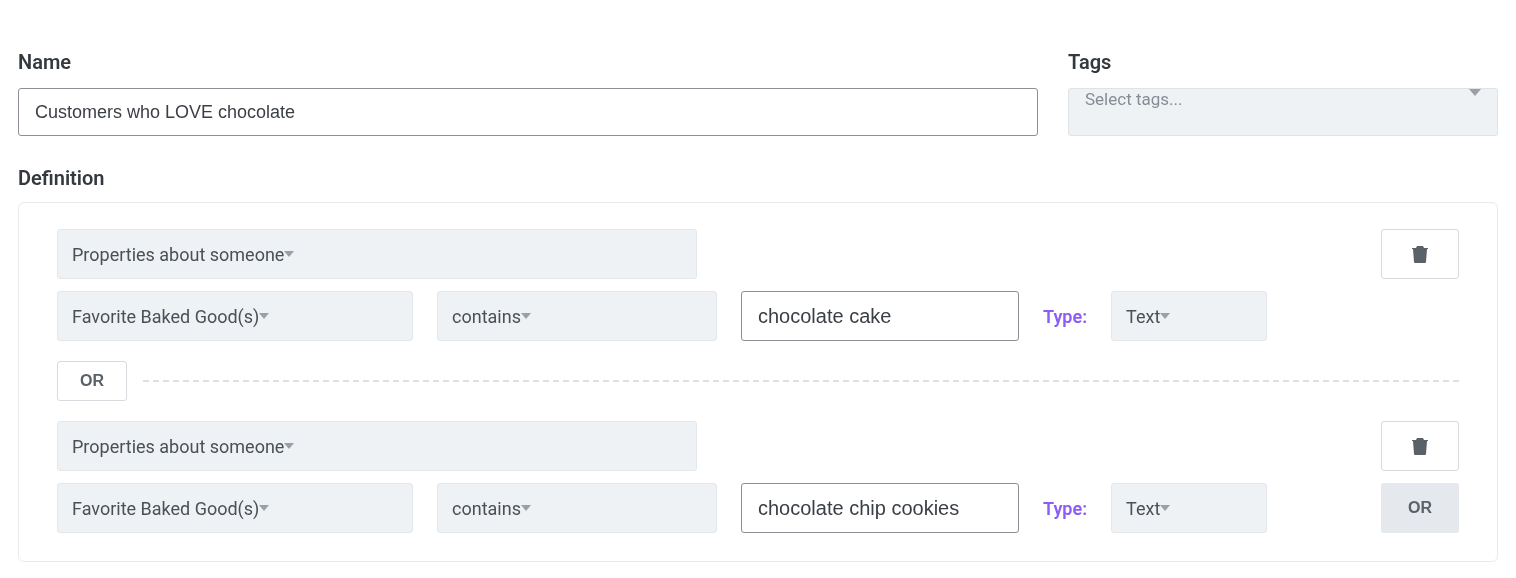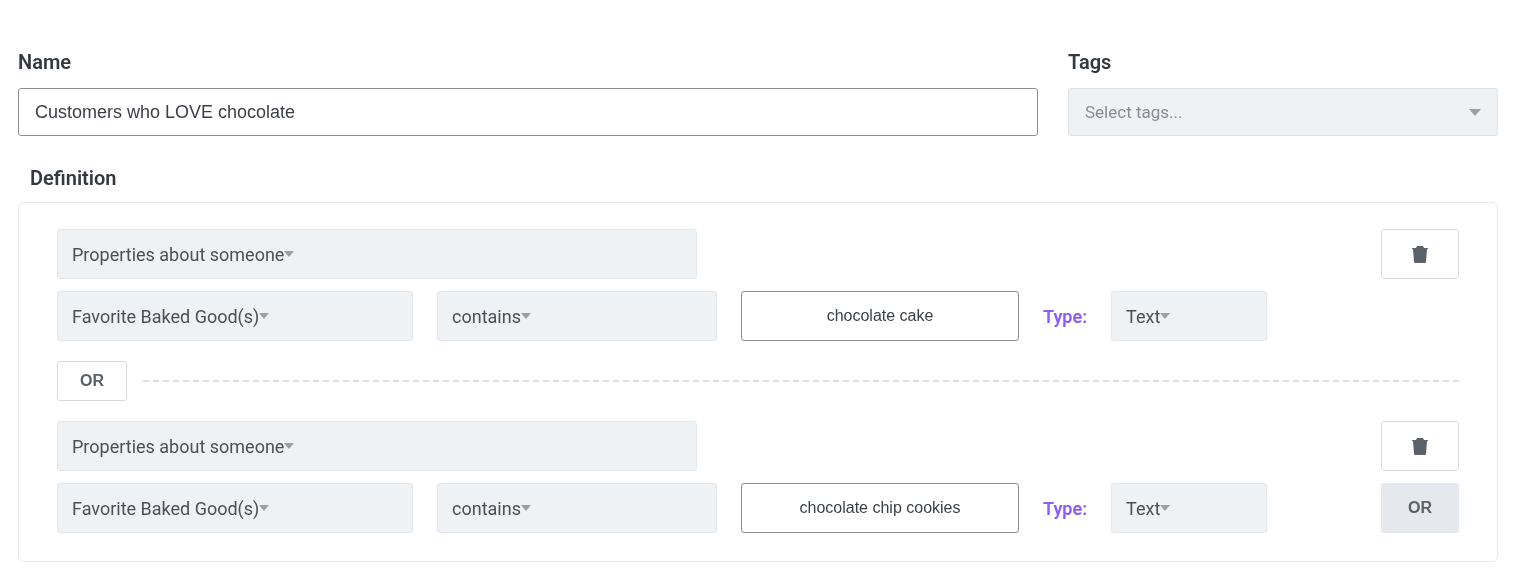--- a/index.html
+++ b/index.html
@@ -36,34 +36,33 @@
     color: #3a3f45;
     background: #fff;
   }
   .tag-select {
     width: 100%;
     height: 48px;
     background: #eff2f5;
     border: 1px solid #dfe3e8;
     border-radius: 3px;
     display: flex;
-    align-items: center;
+    align-items: flex-start;
     justify-content: space-between;
     padding: 0 16px;
     color: #868d95;
     font-size: 17px;
     cursor: pointer;
   }
   .section-label {
     font-size: 20px;
     font-weight: 600;
     color: #33393f;
     margin-bottom: 12px;
     display: block;
-    margin-left: 12px;
   }
   .definition-panel {
     border: 1px solid #e7eaee;
     border-radius: 6px;
     padding: 26px 38px 28px 38px;
   }
   .rule-top {
     display: flex;
     align-items: center;
     justify-content: space-between;
@@ -85,24 +84,23 @@
   .dd-large { width: 640px; }
   .dd-field { width: 356px; }
   .dd-op    { width: 280px; }
   .dd-type  { width: 156px; }
   .value-input {
     height: 50px;
     width: 278px;
     border: 1px solid #8b9096;
     border-radius: 3px;
     padding: 0 16px;
-    font-size: 16px;
+    font-size: 20px;
     color: #3a3f45;
     background: #fff;
-    text-align: center;
   }
   .type-label {
     font-size: 18px;
     font-weight: 600;
     color: #8b5cf6;
   }
   .icon-btn {
     width: 78px;
     height: 50px;
     border: 1px solid #d7dbe0;

